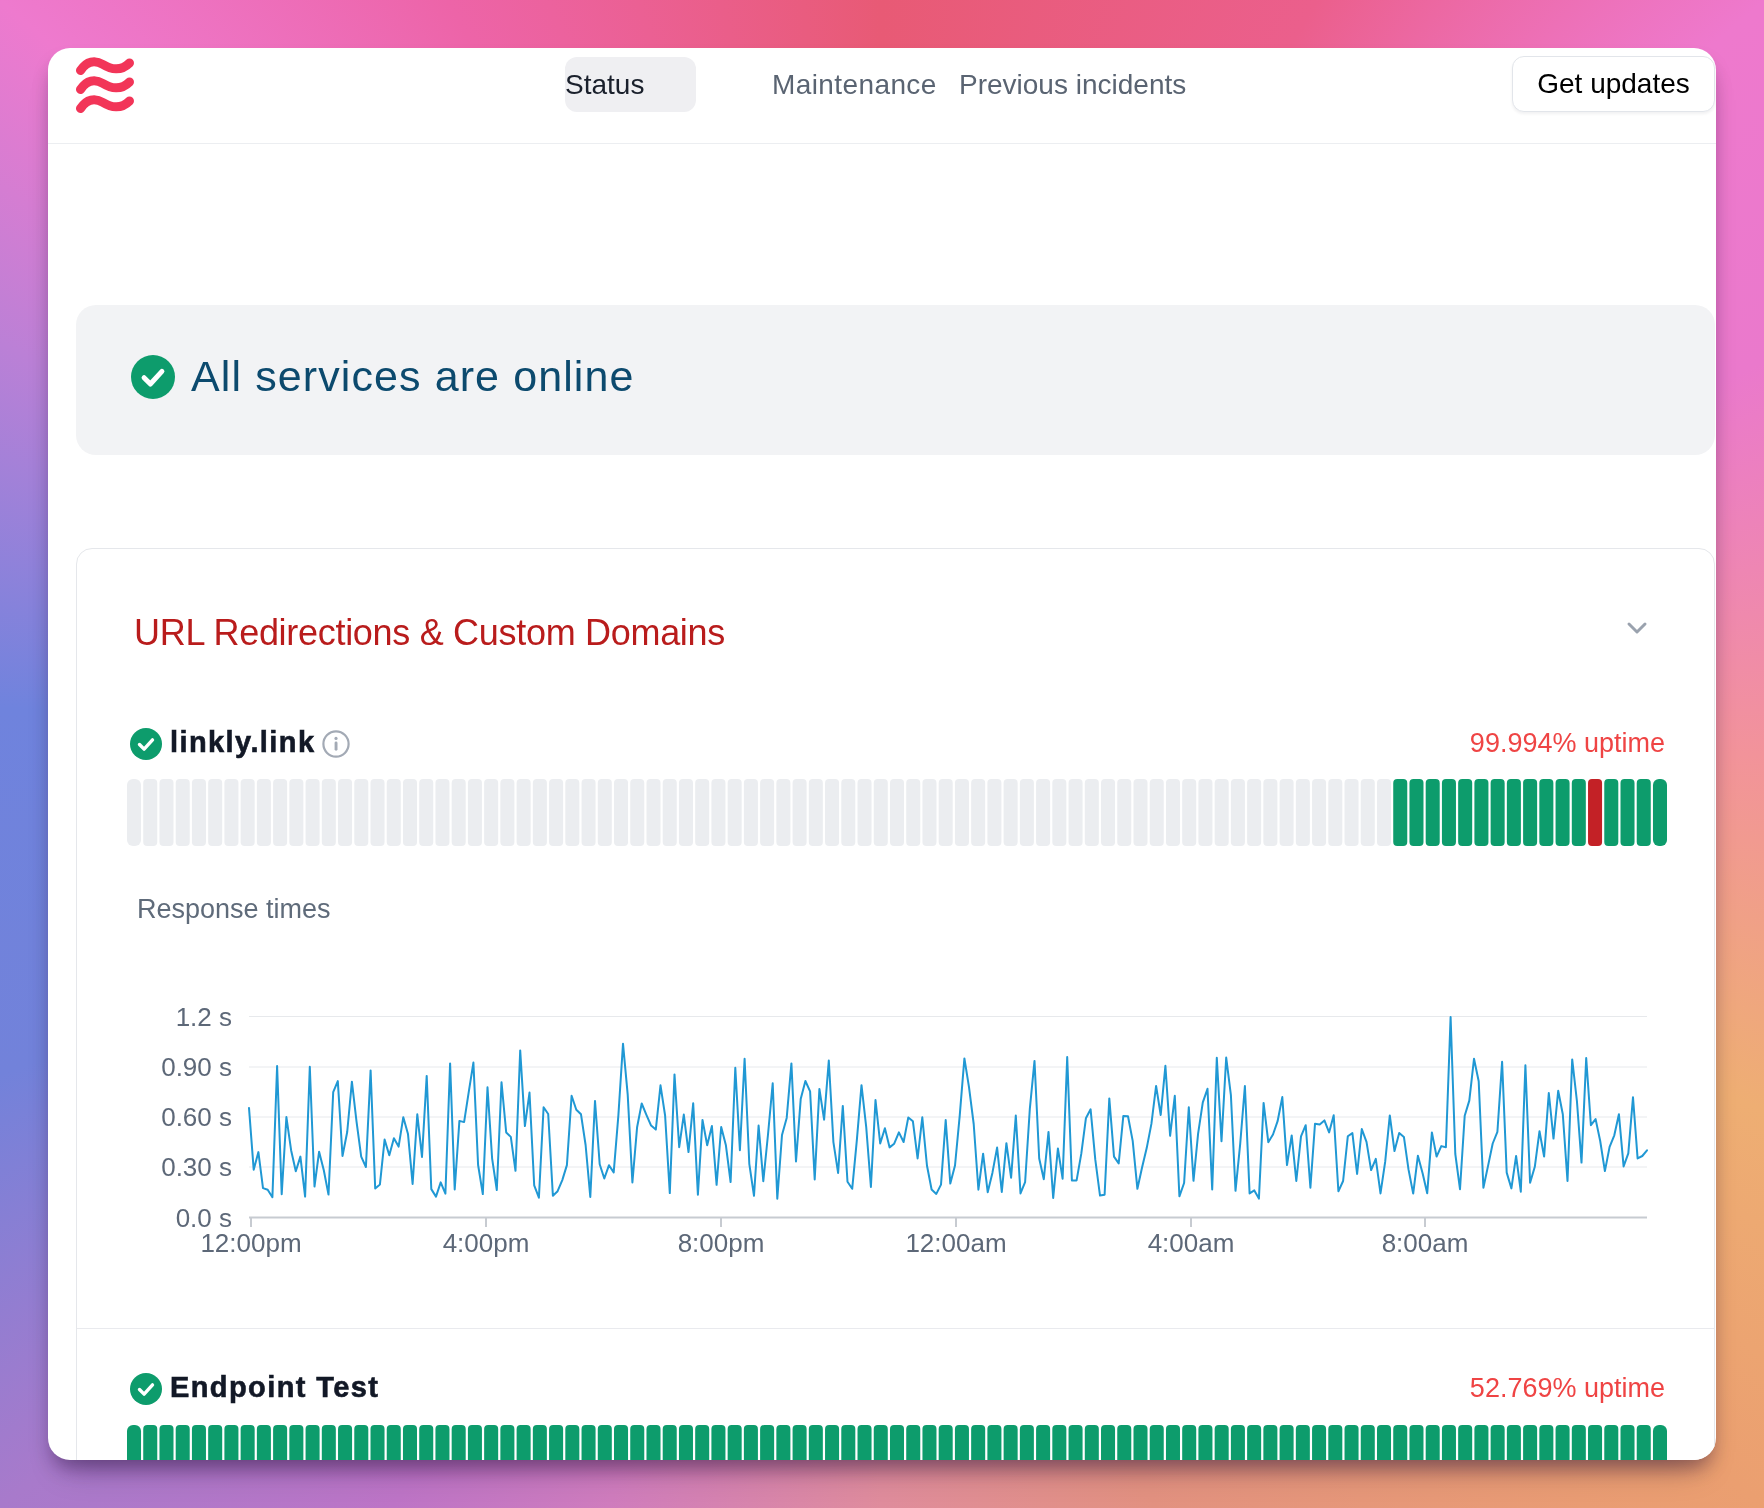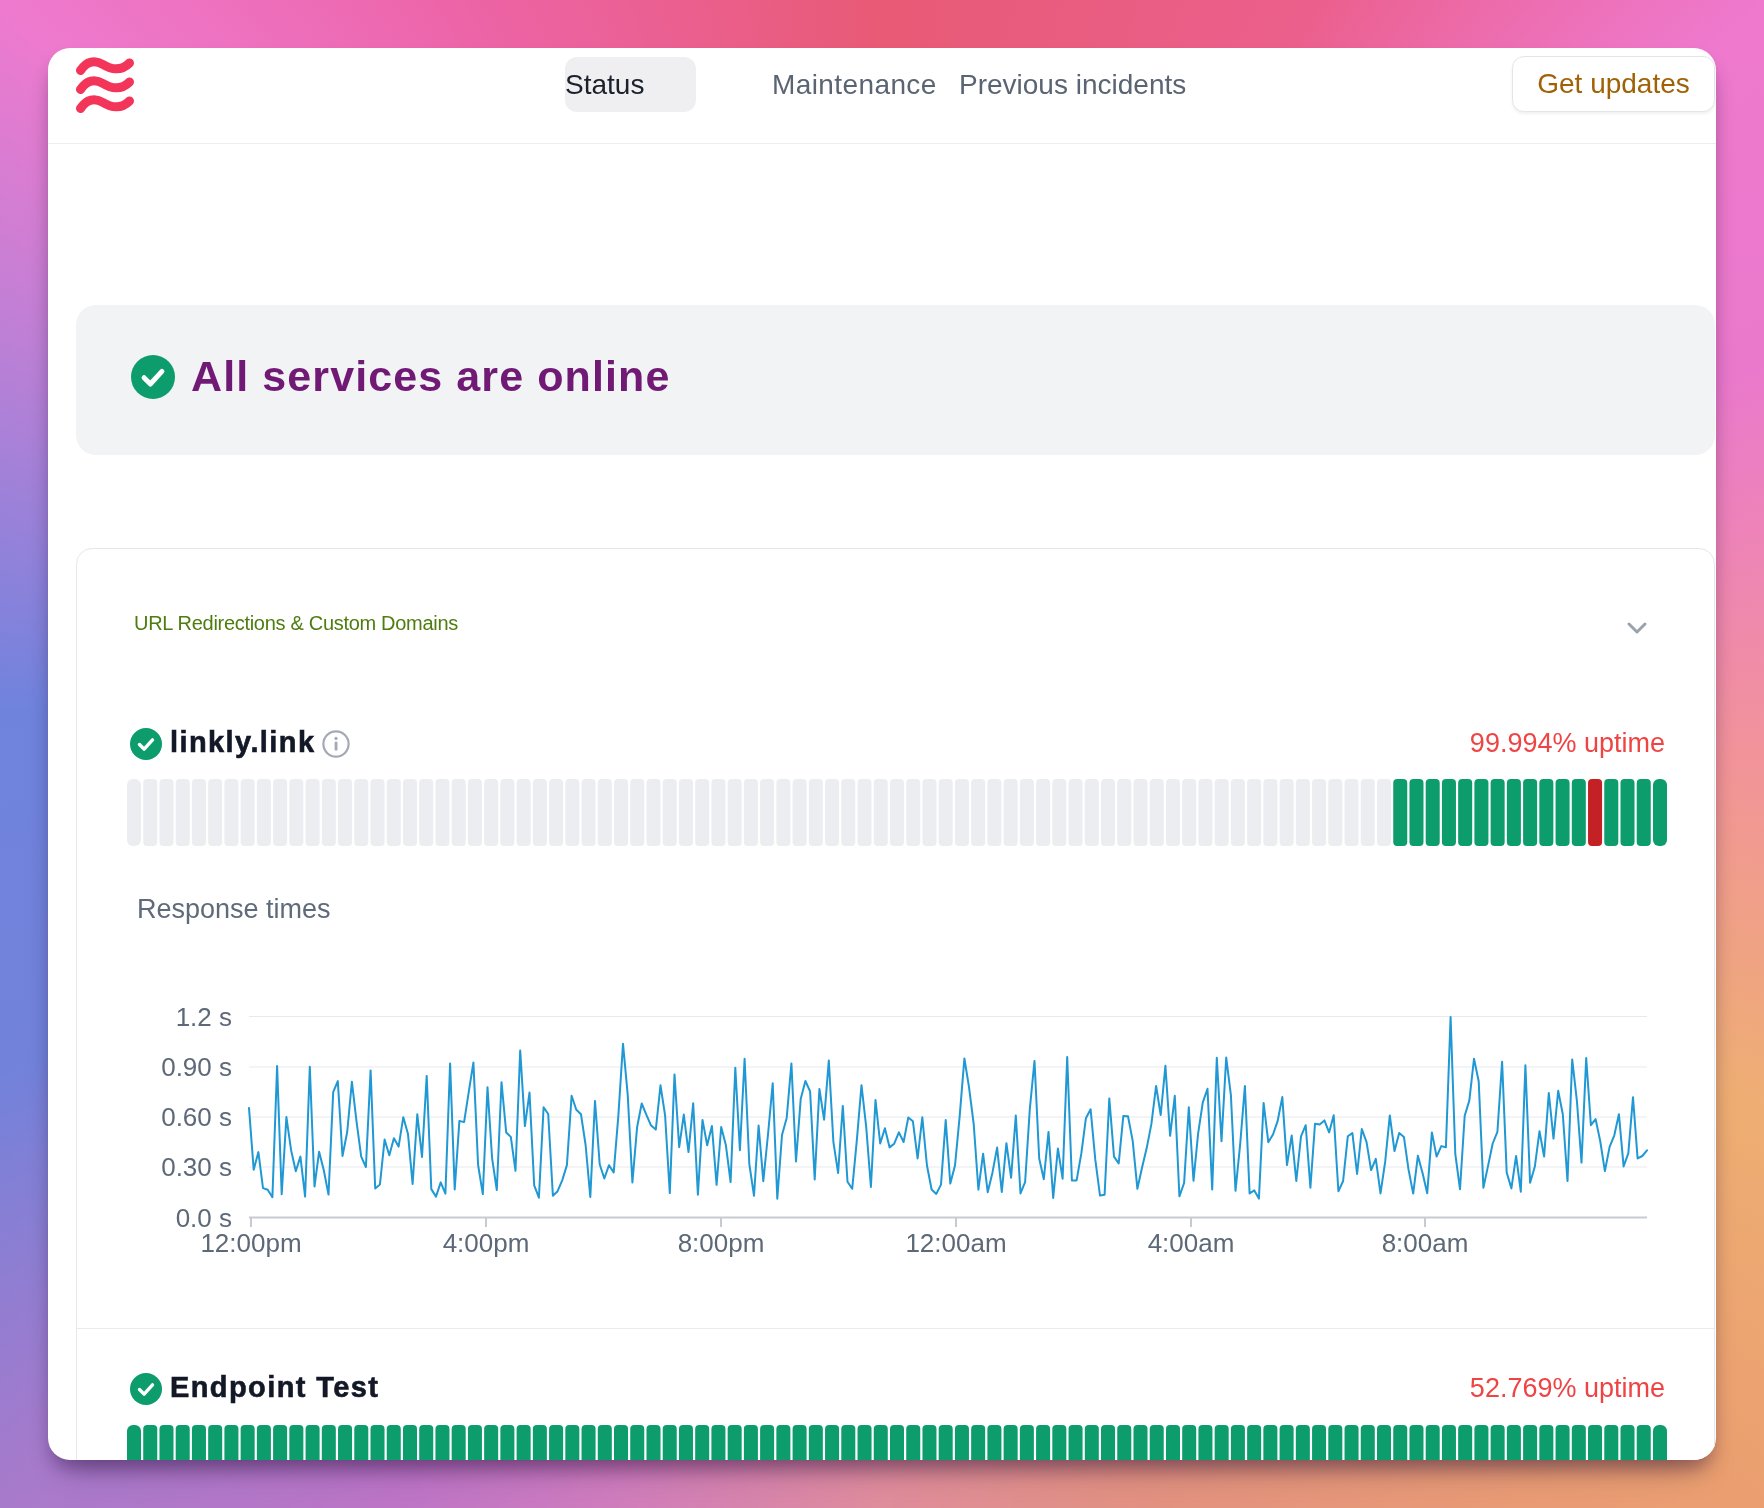--- a/index.html
+++ b/index.html
@@ -4,26 +4,26 @@
 html,body{width:1764px;height:1508px;overflow:hidden;font-family:"Liberation Sans",sans-serif}
 body{background:conic-gradient(from 0deg at 50% 50%,
  #e85a75 0deg,#eb5f8c 30deg,#ee79cd 49.5deg,#ea79cc 66deg,#f2939a 90deg,#eeae73 112deg,#eb9f70 130.5deg,
  #e29180 160deg,#df8c9c 180deg,#cf7cbd 200deg,#bd74c6 213deg,#a87acb 229.5deg,#7282da 250deg,#6f83dd 273deg,
  #bb80d6 295deg,#ee7ace 310.5deg,#ed64a8 330deg,#e85a75 360deg);}
 #card{position:absolute;left:48px;top:48px;width:1668px;height:1412px;background:#fff;border-radius:22px;overflow:hidden;box-shadow:0 12px 18px -4px rgba(30,10,50,.34),0 22px 34px -18px rgba(30,10,50,.34)}
 #hdr{position:absolute;left:0;top:0;width:100%;height:96px;border-bottom:1px solid #eceef1}
 .abs{position:absolute}
 .navtxt{font-size:28px;color:#5a6472;text-align:left;line-height:55px;height:55px}
 #pillStatus{left:517px;top:9px;width:131px;background:#efeff2;border-radius:12px;color:#1a202c}
-#getupd{right:1px;top:8px;width:203px;height:56px;background:#fff;border:1px solid #e2e5ea;border-radius:12px;box-shadow:0 2px 3px rgba(16,24,40,.06);font-size:28px;color:#a16207;text-align:center;line-height:54px}
+#getupd{right:1px;top:8px;width:203px;height:56px;background:#fff;border:1px solid #e2e5ea;border-radius:12px;box-shadow:0 2px 3px rgba(16,24,40,.06);font-size:28px;color:#000000;text-align:center;line-height:54px}
 #banner{left:28px;top:257px;width:1639px;height:150px;background:#f2f3f5;border-radius:20px}
-#banner h1{position:absolute;left:115px;top:calc(50% - 4px);transform:translateY(-50%);font-size:43px;font-weight:bold;color:#701a75;letter-spacing:1.1px}
+#banner h1{position:absolute;left:115px;top:calc(50% - 4px);transform:translateY(-50%);font-size:43px;font-weight:normal;color:#0c4a6e;letter-spacing:1.1px}
 #bicon{left:55px;top:50px}
 #svc{left:28px;top:500px;width:1639px;height:980px;background:#fff;border:1px solid #e5e7eb;border-radius:16px}
-#svctitle{left:57px;top:63px;font-size:20px;color:#4d7c0f;font-weight:500;letter-spacing:-.3px}
+#svctitle{left:57px;top:63px;font-size:36px;color:#b91c1c;font-weight:500;letter-spacing:-.3px}
 #oppill{left:1314px;top:51px;width:213px;height:53px;background:#eef0f3;border-radius:27px}
 #oppill span{position:absolute;left:53px;top:50%;transform:translateY(-50%);font-size:27px;color:#1b2434}
 #oppill svg{position:absolute;left:12px;top:12px}
 .chev{left:1549px;top:72px}
 .row{position:absolute;left:0;width:100%}
 .ck{position:absolute;left:53px}
 .svcname{position:absolute;left:93px;font-size:29px;font-weight:700;-webkit-text-stroke:.6px #121826;letter-spacing:1.4px;color:#121826}
 .uptime{position:absolute;right:49px;font-size:27px;color:#ef4444}
 .barsvg{position:absolute;left:50px}
 #rtlabel{left:60px;top:345px;font-size:27px;color:#5f6b7a}

